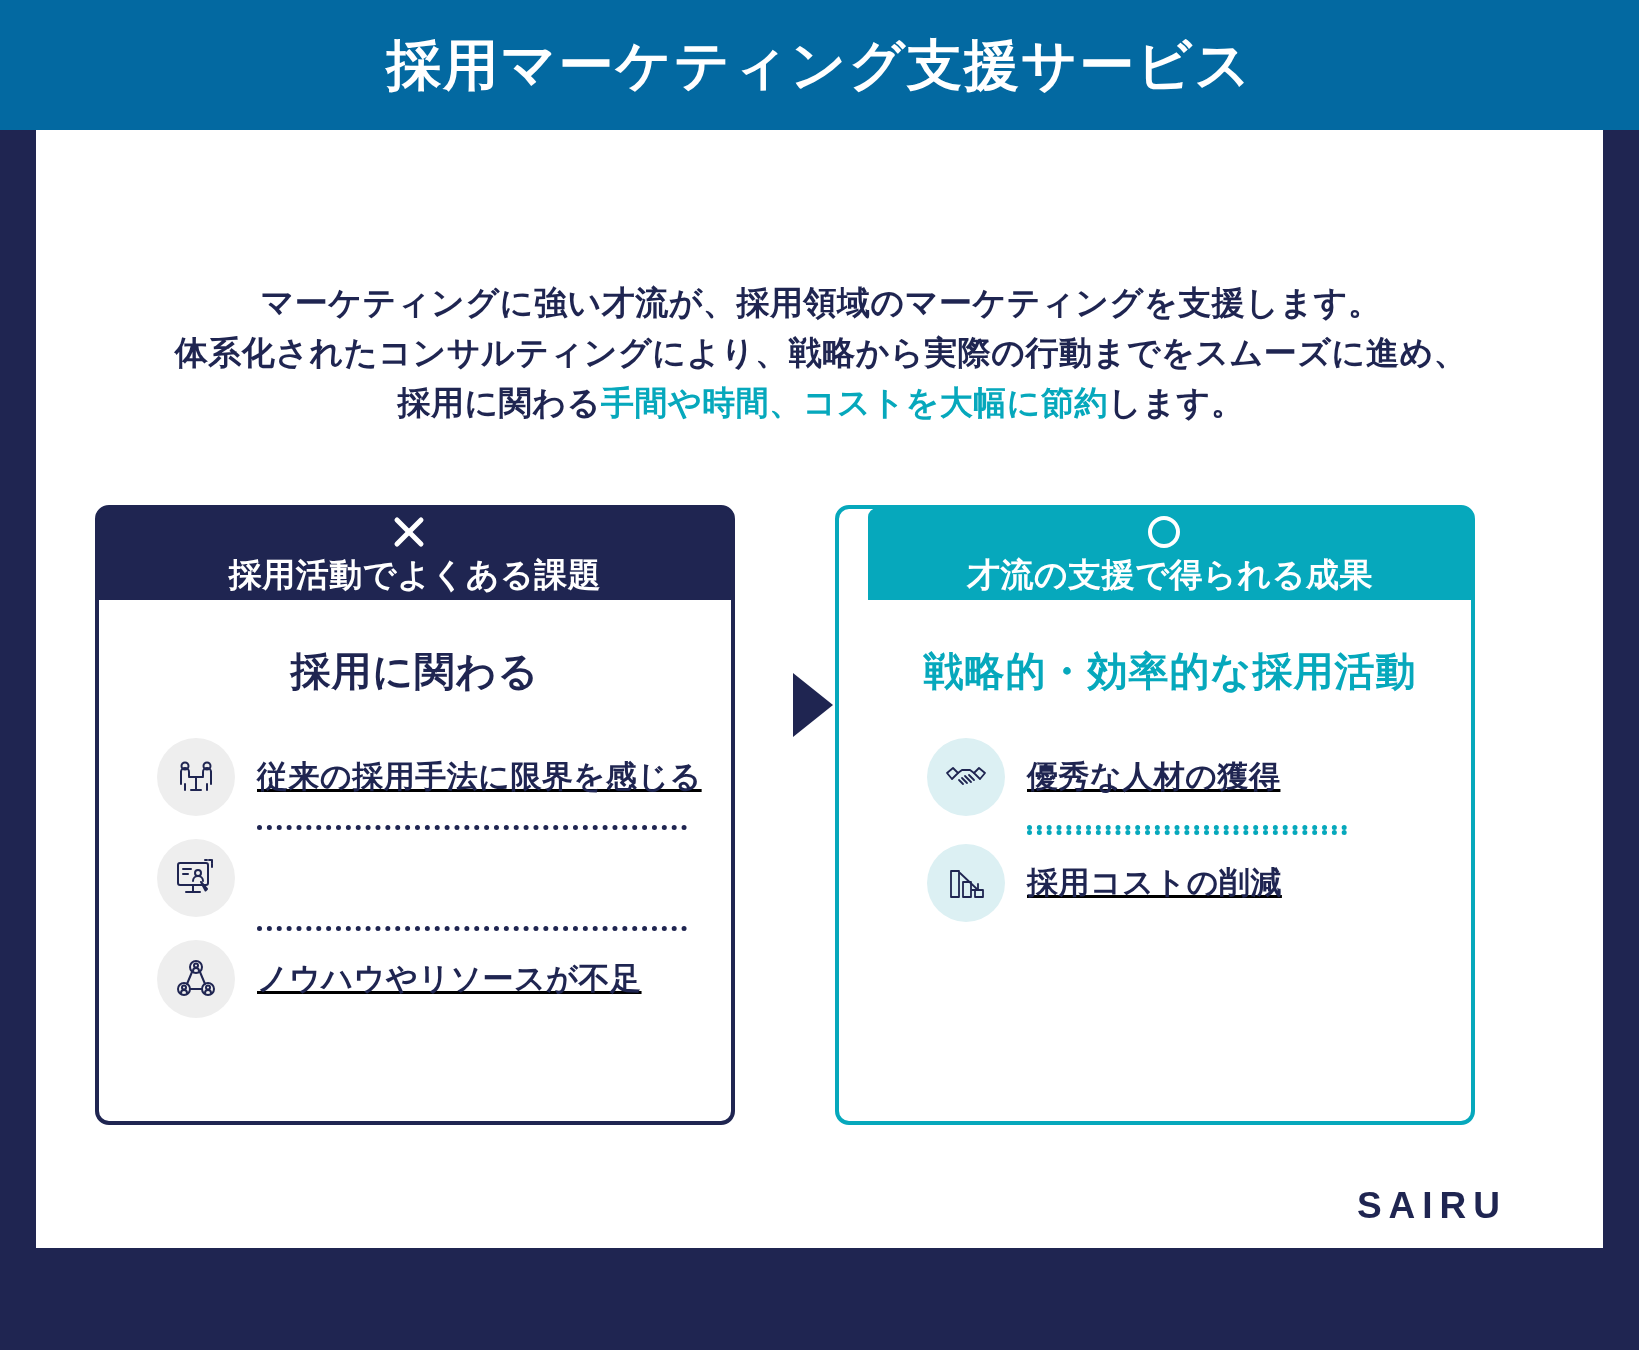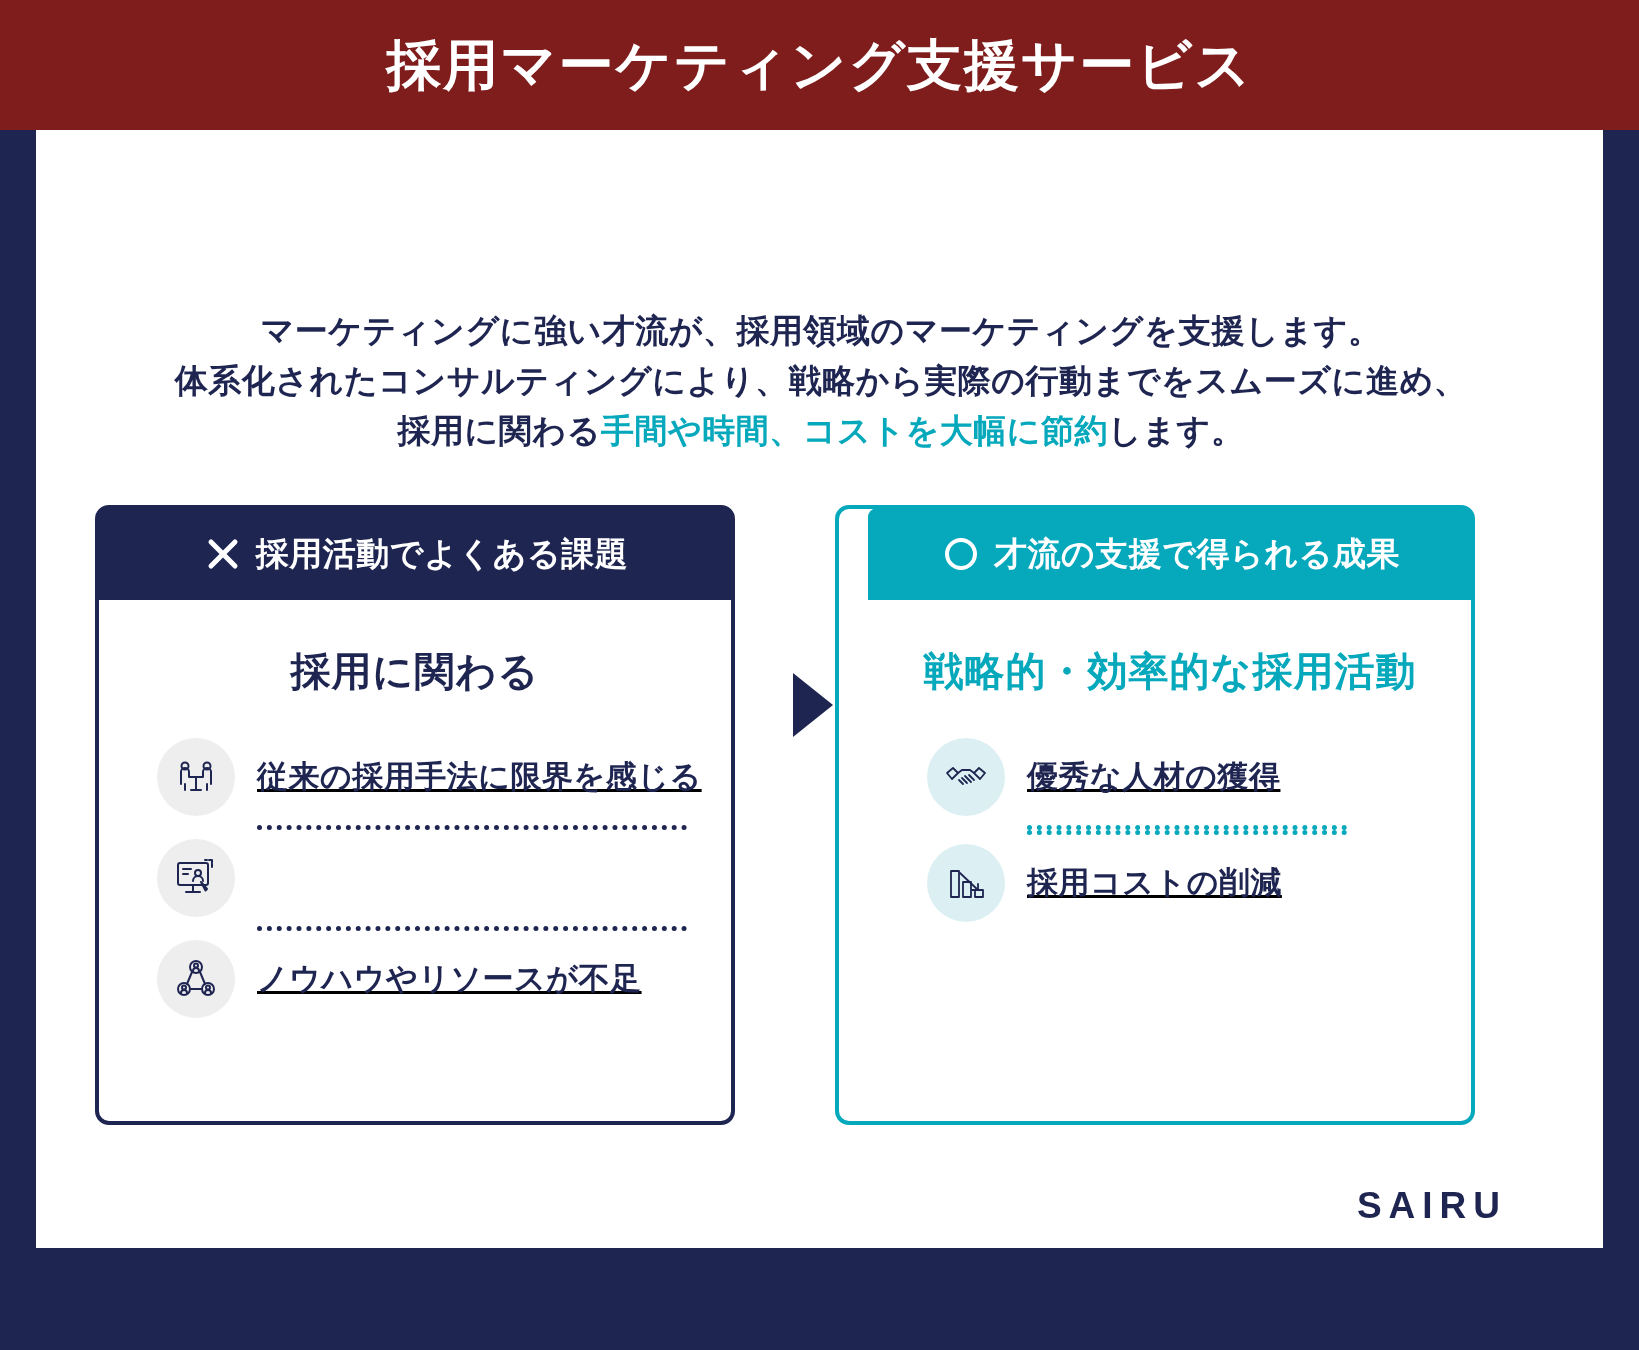--- a/index.html
+++ b/index.html
@@ -21,21 +21,21 @@
     background: #1f2551;
     box-sizing: border-box;
   }
 
   
   .title-bar {
     height: 130px;
     display: flex;
     align-items: center;
     justify-content: center;
-    background: #7f1d1d;
+    background: #0369a1;
   }
   .title-text {
     color: #ffffff;
     font-size: 55px;
     font-weight: bold;
     letter-spacing: 2px;
     line-height: 1;
     white-space: nowrap;
   }
 
@@ -69,21 +69,21 @@
     font-size: 38px;
     font-weight: bold;
     letter-spacing: 1px;
     white-space: nowrap;
   }
 
   
   .lead {
     position: absolute;
     left: 40px;
-    top: 176px;
+    top: 148px;
     width: 1490px;
     text-align: center;
     color: #1f2551;
     font-size: 33px;
     font-weight: bold;
     line-height: 50px;
     letter-spacing: 0.5px;
   }
   .lead .hl { color: #06a8bc; }
   .lead-line { display: block; white-space: nowrap; }
@@ -109,20 +109,21 @@
   .card.left  { left: 59px;  border: 4px solid #1f2551; }
   .card.right { left: 799px; border: 4px solid #06a8bc; padding-left: 30px; }
 
   .card-head {
     height: 92px;
     display: flex;
     align-items: center;
     justify-content: center;
     border-radius: 9px 9px 0 0;
     margin: -1px -1px 0 -1px;
+    flex-direction: column;
   }
   .card.left  .card-head { background: #1f2551; }
   .card.right .card-head { background: #06a8bc; }
 
   .card-head-text {
     color: #ffffff;
     font-size: 33px;
     font-weight: bold;
     letter-spacing: 0.5px;
     white-space: nowrap;

